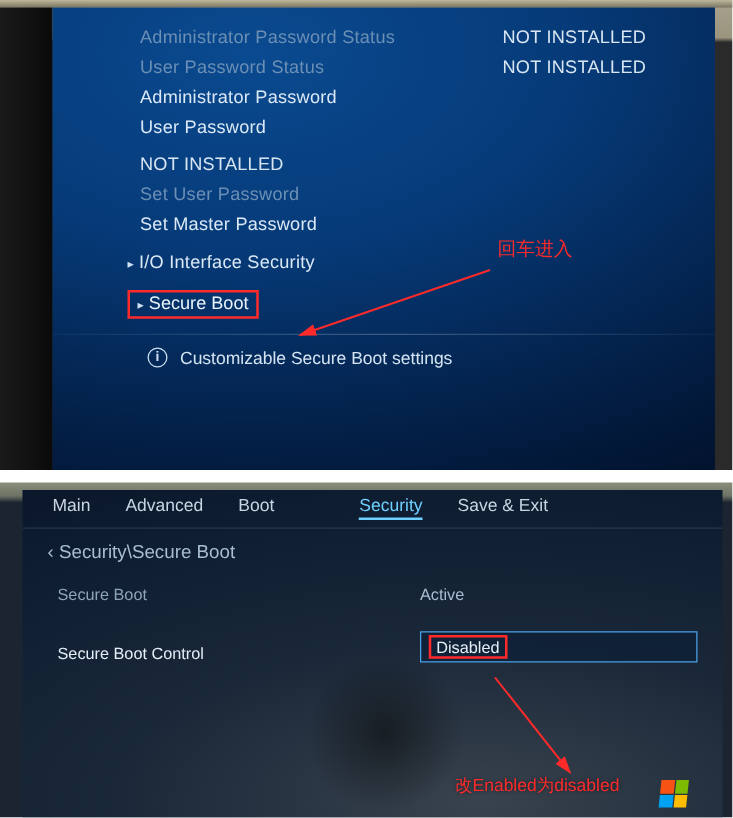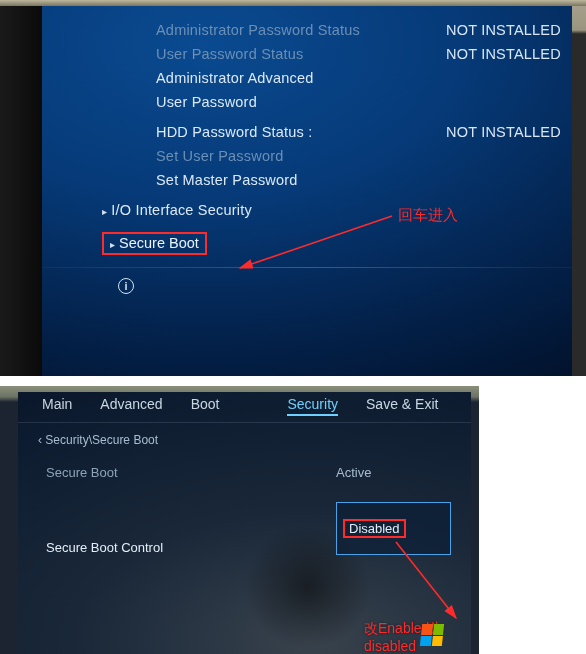--- a/index.html
+++ b/index.html
@@ -40,21 +40,21 @@
     background: linear-gradient(90deg,#1a1a1a,#0a0a0a);
   }
   .bios-row {
     display: flex;
     padding: 4px 0 4px 70px;
     font-size: 14.5px;
     letter-spacing: 0.2px;
   }
   .bios-row.dim { color: #6b8fb5; }
   .bios-row.bright { color: #dbe9f7; font-weight: 500; }
-  .bios-label { flex: 0 0 290px; margin-left: 44px; }
+  .bios-label { flex: 0 0 290px; }
   .bios-value { color: #d8e6f3; }
   .bios-row.sub { padding-left: 60px; }
   .caret::before { content: "▸"; font-size: 10px; margin-right: 4px; color: #cfe1f3; }
   .secure-boot-row {
     margin-top: 10px;
     padding-left: 60px;
   }
   .secure-boot-box {
     display: inline-block;
     border: 2px solid #ff2a2a;
@@ -86,33 +86,33 @@
   }
   
   .arrow-top {
     position: absolute;
     left: 190px; top: 202px;
     width: 200px; height: 70px;
     pointer-events: none;
   }
   .anno-text-top {
     position: absolute;
-    left: 356px; top: 200px;
+    left: 356px; top: 184px;
     color: #ff2a2a;
     font-size: 15px;
   }
 
   
   .gap {
     width: 586px; height: 10px; background: #fff;
   }
 
   
   .bottom-photo {
-    width: 479px;
+    width: 586px;
     height: 268px;
     background: linear-gradient(180deg, #8a8f7a 0%, #6d7365 4%, #1b2430 6%);
   }
   .bottom-screen {
     position: absolute;
     left: 18px; right: 8px; top: 6px; bottom: 0;
     background:
       radial-gradient(circle 90px at 290px 195px, rgba(10,10,10,0.55), transparent 70%),
       radial-gradient(ellipse 150% 140% at 65% 95%, rgba(60,70,80,0.9) 0%, rgba(25,40,58,0.85) 35%, #0d1b30 70%, #060e1c 100%);
     color: #c5d6e6;
@@ -128,42 +128,42 @@
     border-bottom: 1px solid rgba(180,200,220,0.15);
   }
   .tab { padding-bottom: 2px; }
   .tab.active {
     color: #6fd0ff;
     border-bottom: 2px solid #6fd0ff;
     margin-left: 40px;
   }
   .breadcrumb {
     padding: 10px 0 0 20px;
-    font-size: 12px;
+    font-size: 15px;
     color: #a8bdd0;
   }
   .breadcrumb .back::before { content: "‹ "; }
   .bot-row {
     display: flex;
     padding: 4px 0 4px 28px;
     font-size: 13px;
   }
   .bot-label { flex: 0 0 290px; color: #8da4b8; }
   .bot-label.bright { color: #e4eef7; }
   .bot-value { color: #a8bdd0; }
   .sbc-row {
     margin-top: 14px;
     align-items: flex-end;
   }
   .sbc-field {
     flex: 1;
     margin-right: 20px;
     border: 1px solid #4aa3e8;
     background: rgba(10,30,55,0.6);
-    padding: 16px 6px;
+    padding: 2px 6px;
     color: #e6eef5;
     position: relative;
   }
   .sbc-inner-box {
     display: inline-block;
     border: 2px solid #ff2a2a;
     padding: 0 4px;
   }
   
   .arrow-bot {
@@ -214,28 +214,27 @@
 
     <div class="bios-row dim">
       <span class="bios-label">Administrator Password Status</span>
       <span class="bios-value">NOT INSTALLED</span>
     </div>
     <div class="bios-row dim">
       <span class="bios-label">User Password Status</span>
       <span class="bios-value">NOT INSTALLED</span>
     </div>
     <div class="bios-row bright">
-      <span class="bios-label">Administrator Advanced</span>
+      <span class="bios-label">Administrator Password</span>
     </div>
     <div class="bios-row bright">
       <span class="bios-label">User Password</span>
     </div>
     <div style="height:6px"></div>
     <div class="bios-row bright">
-      <span class="bios-label">HDD Password Status :</span>
       <span class="bios-value">NOT INSTALLED</span>
     </div>
     <div class="bios-row dim">
       <span class="bios-label">Set User Password</span>
     </div>
     <div class="bios-row bright">
       <span class="bios-label">Set Master Password</span>
     </div>
 
     <div style="height:6px"></div>
@@ -247,20 +246,21 @@
     <div class="secure-boot-row">
       <span class="secure-boot-box">
         <span class="caret"></span><span>Secure Boot</span>
       </span>
     </div>
 
     <div class="hr-line"></div>
 
     <div class="footer-row">
       <span class="info-icon">i</span>
+      <span>Customizable Secure Boot settings</span>
     </div>
 
     <svg class="arrow-top" viewBox="0 0 200 70">
       <defs>
         <marker id="ah1" markerWidth="10" markerHeight="10" refX="8" refY="3" orient="auto">
           <path d="M0,0 L9,3 L0,6 Z" fill="#ff2a2a"></path>
         </marker>
       </defs>
       <line x1="160" y1="8" x2="8" y2="60" stroke="#ff2a2a" stroke-width="1.6" marker-end="url(#ah1)"></line>
     </svg>

